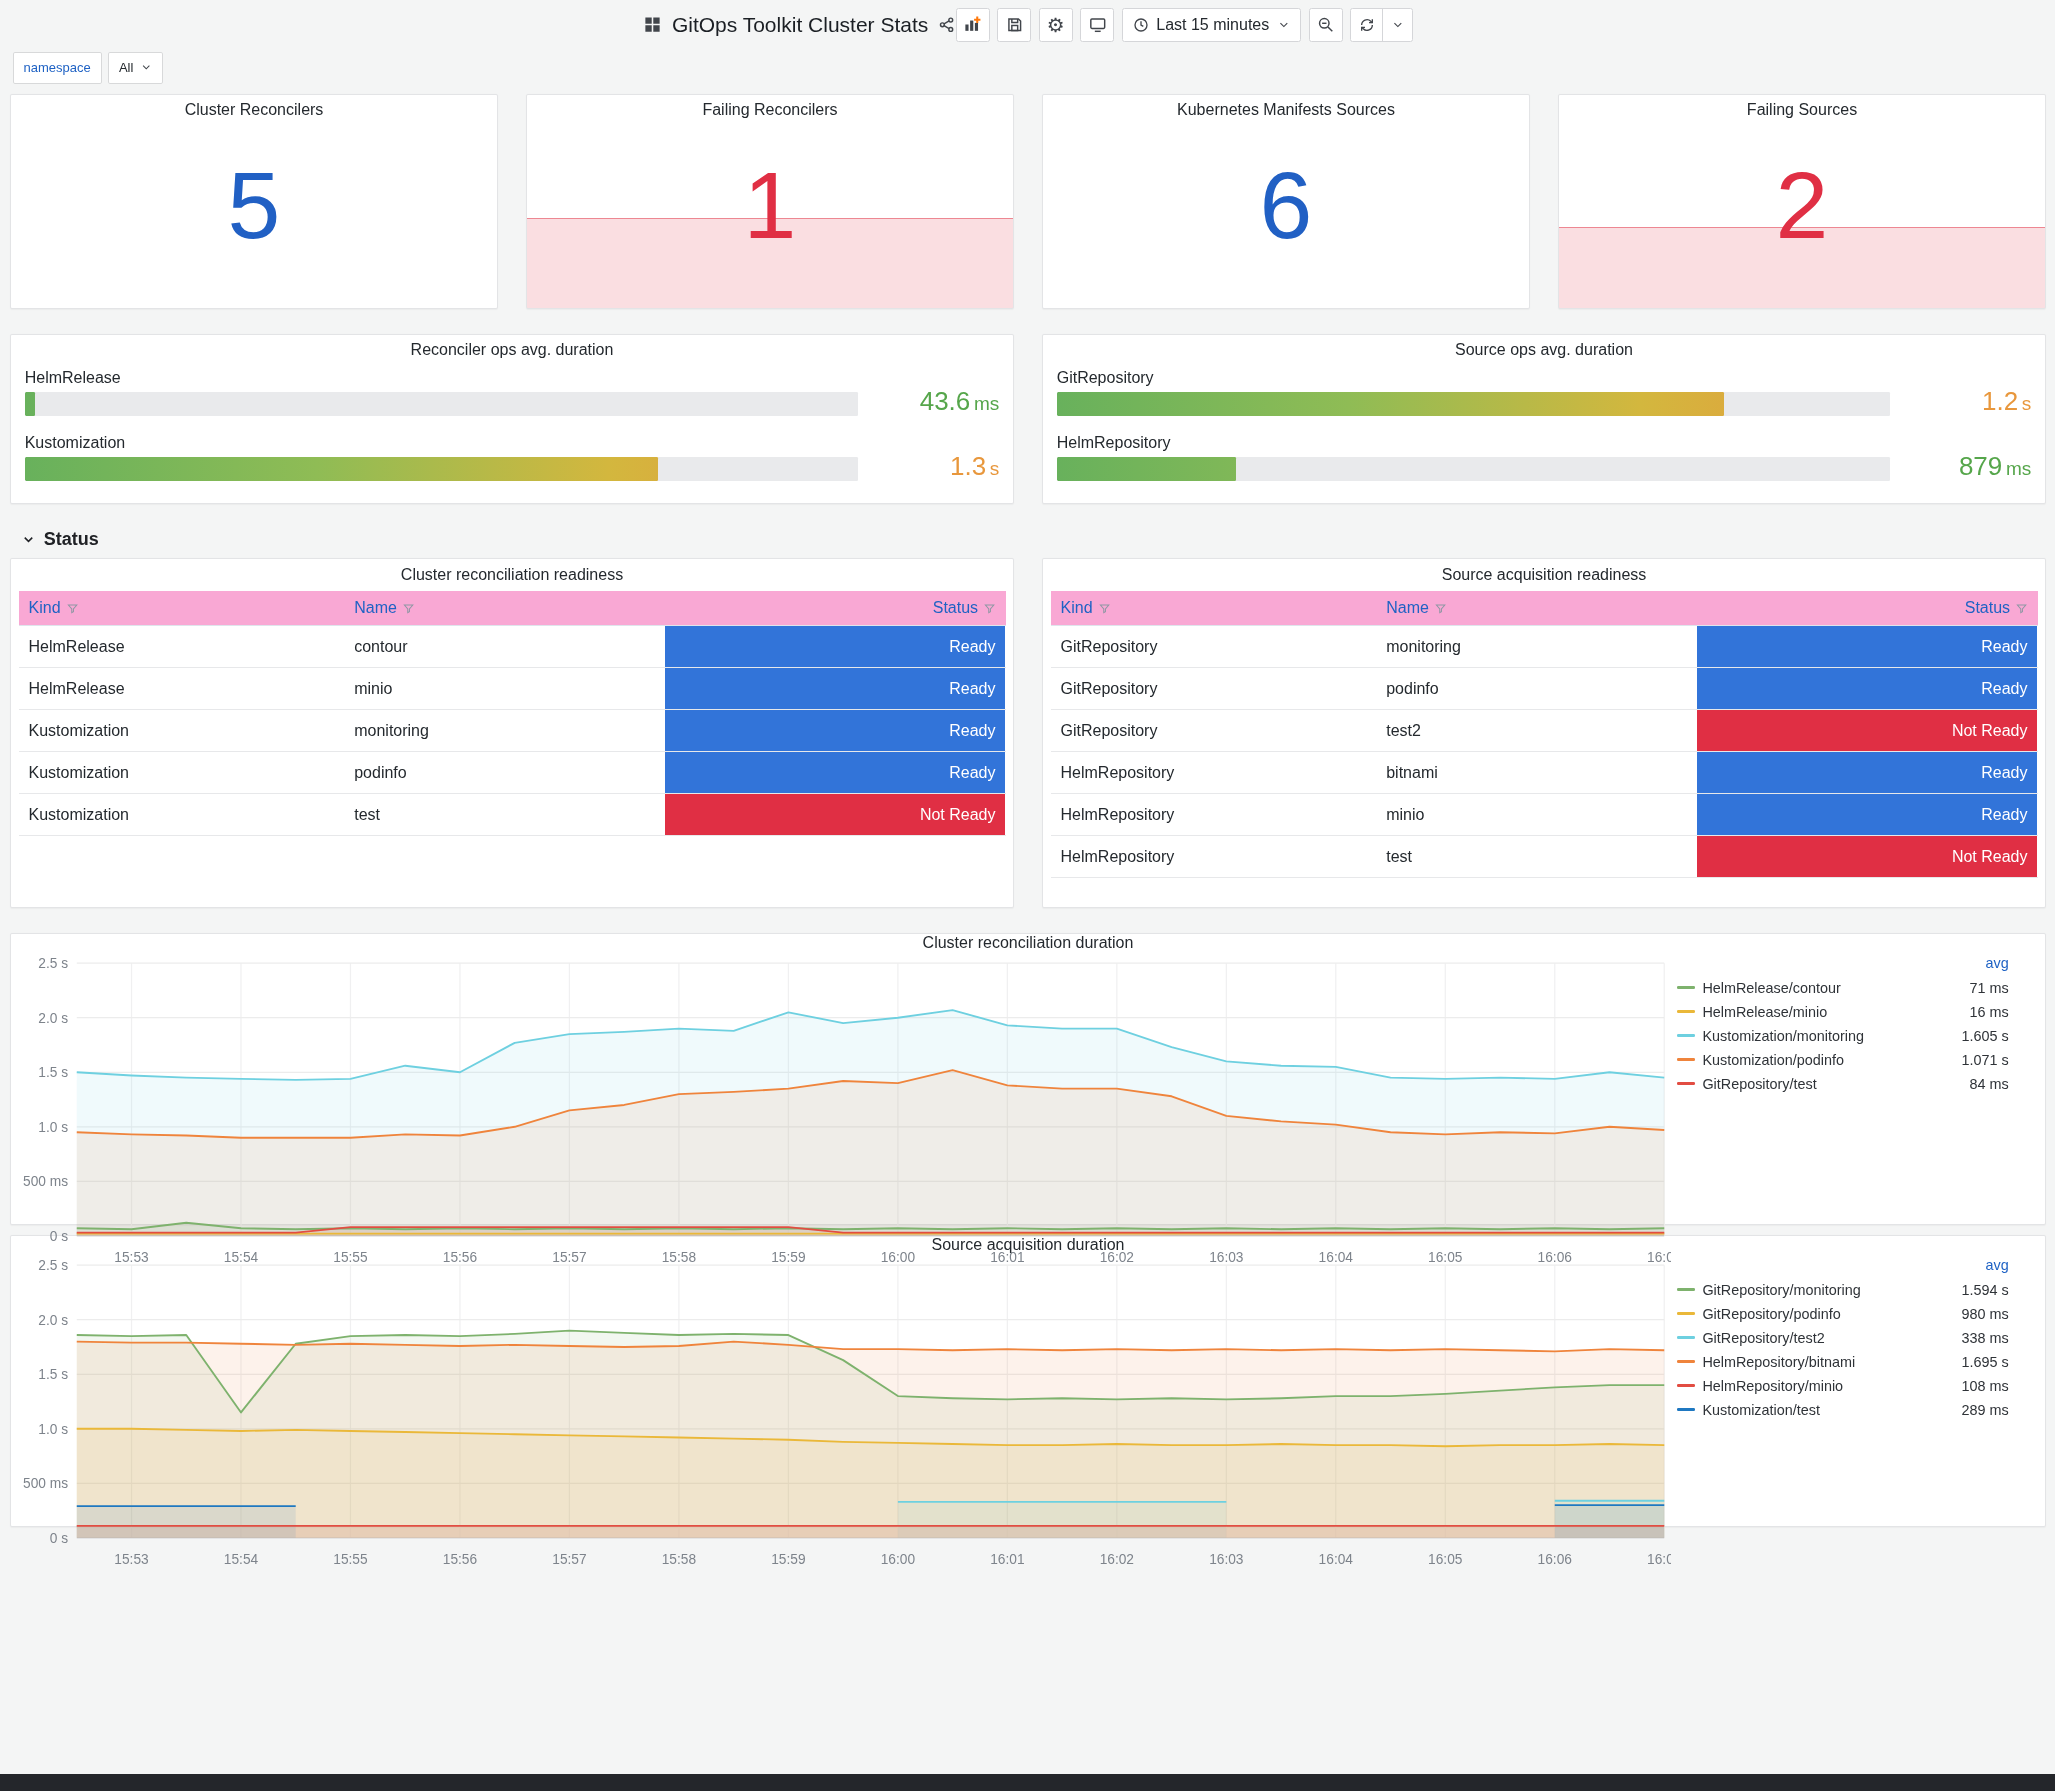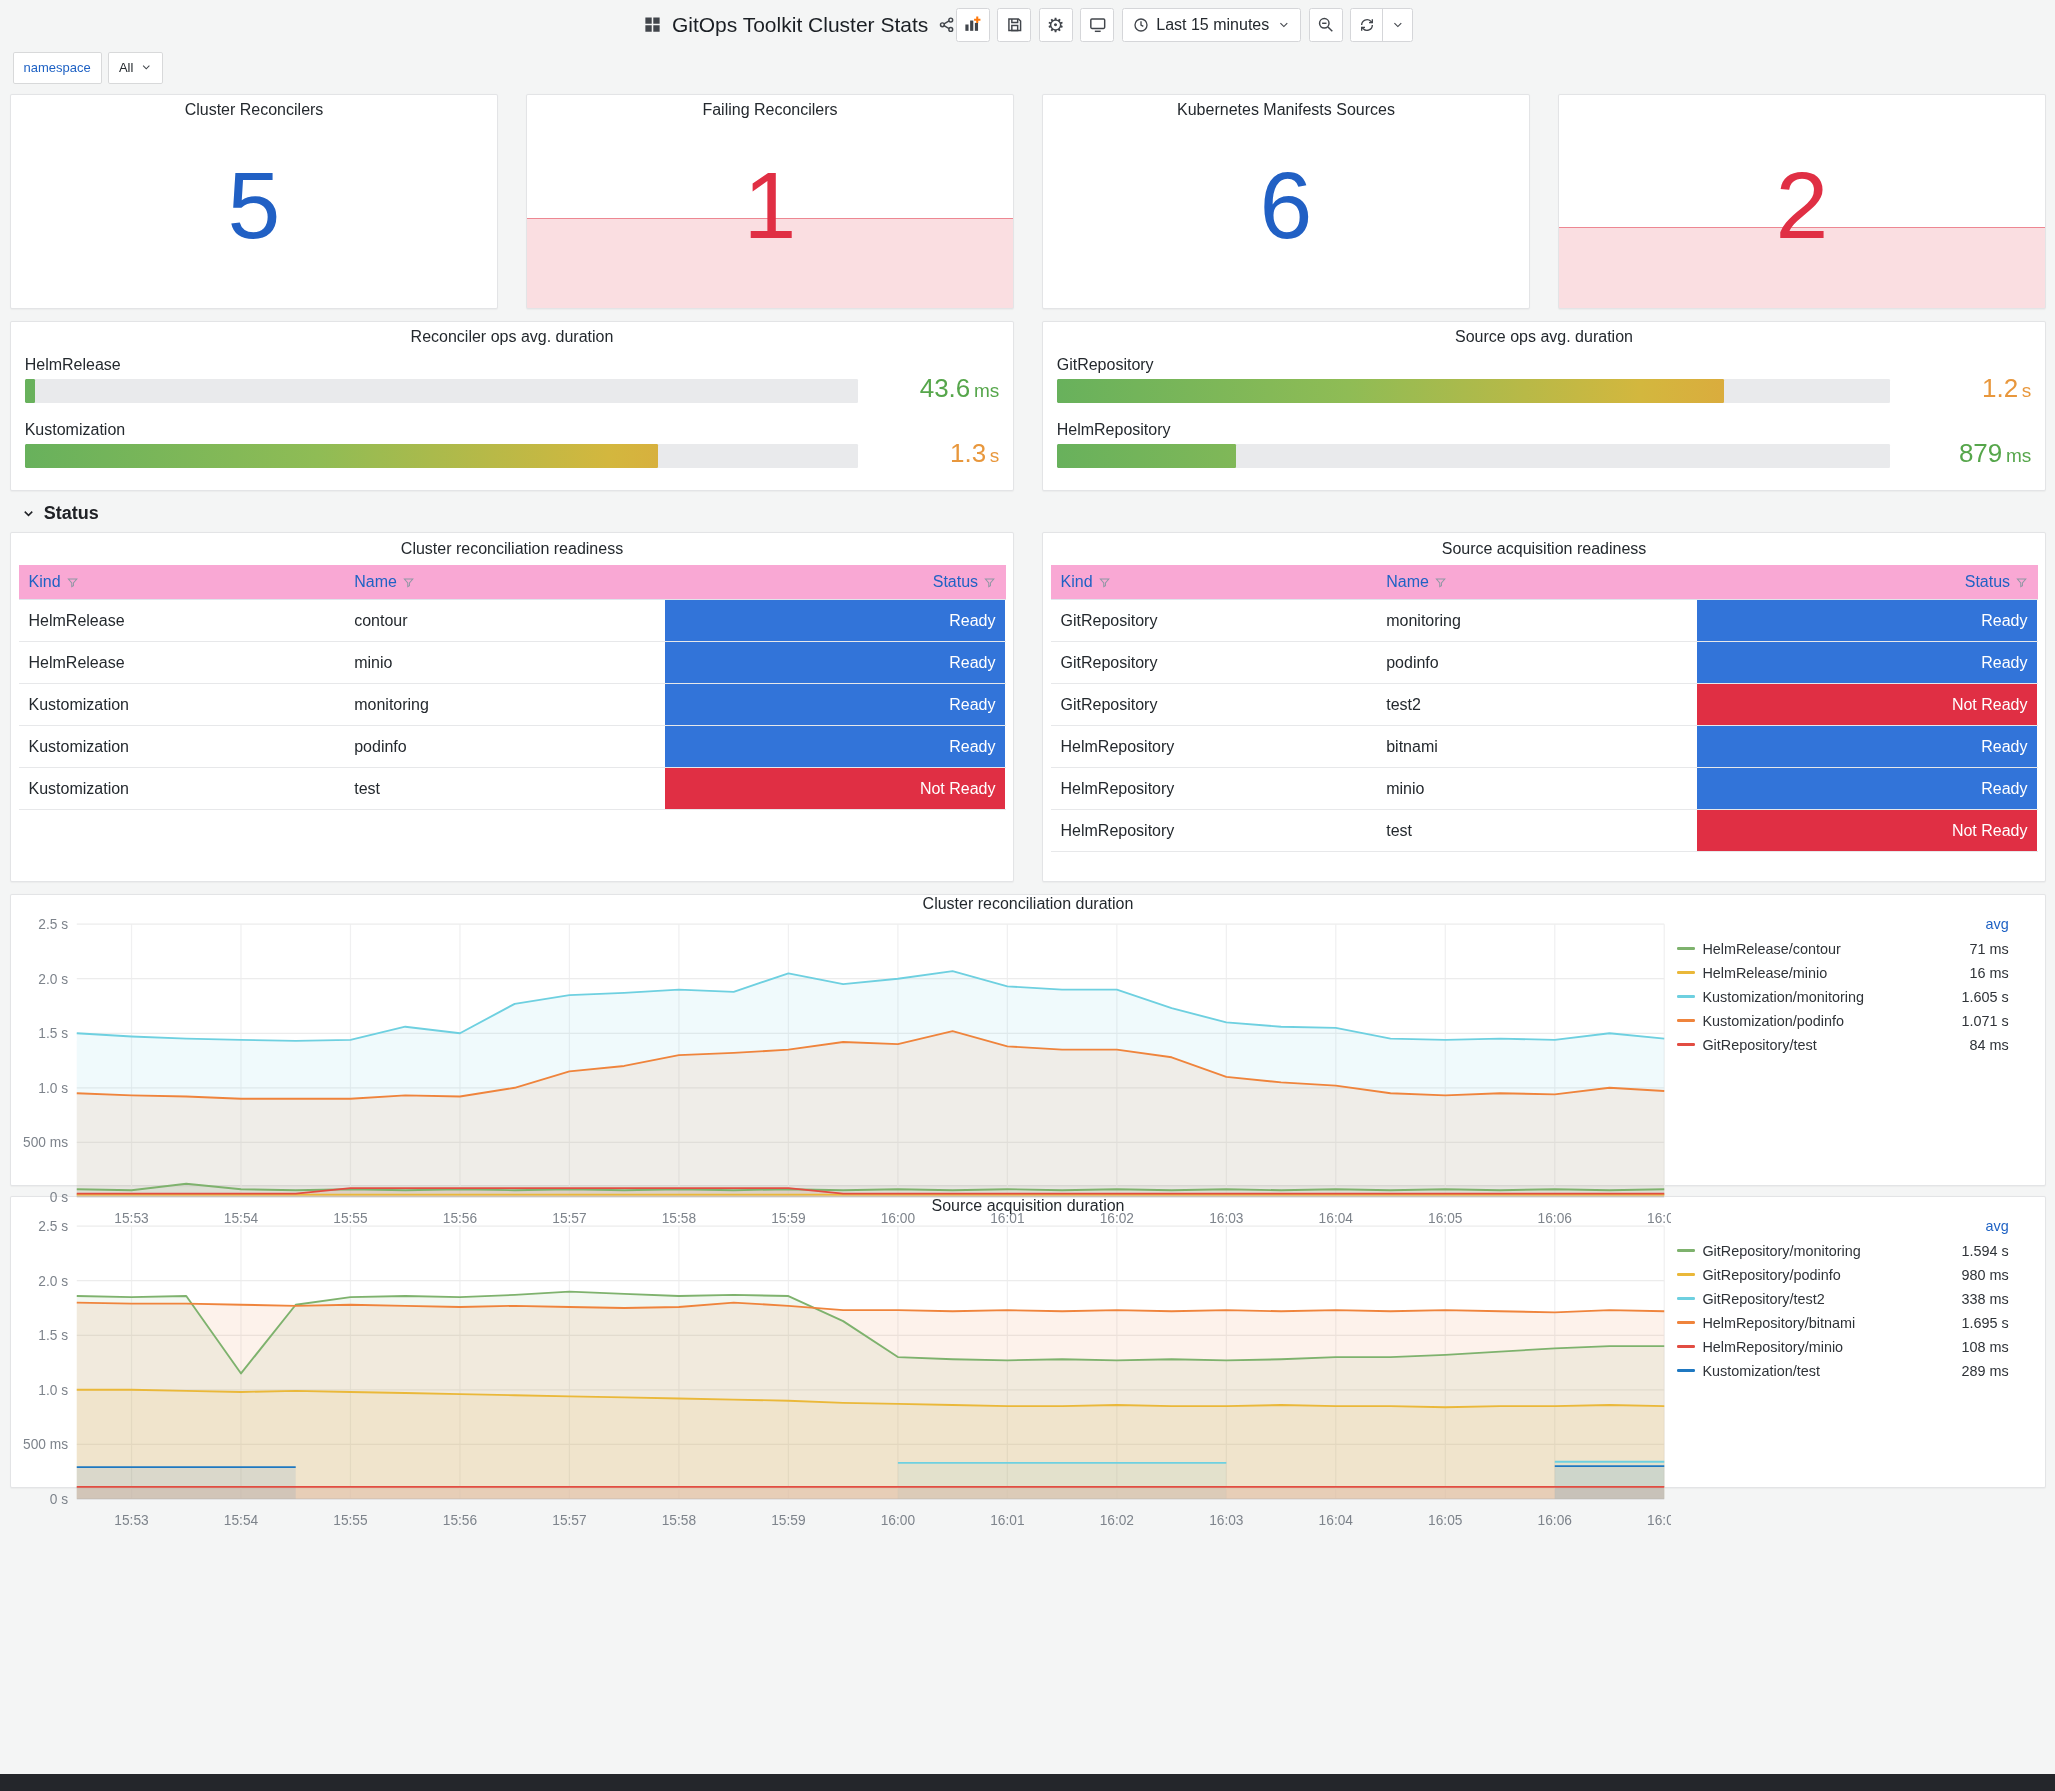--- a/index.html
+++ b/index.html
@@ -22,21 +22,21 @@
   svg.ic { display:block; }
 
   
   .filters { display:flex; gap:6.2px; margin:2.5px 12.5px 10px; }
   .chip { height:32px; background:#fff; border:0.6px solid #d8d9da; border-radius:1.9px; display:flex; align-items:center;
           gap:6.2px; padding:8px 10px; font-size:13px; }
   .chip.ns { color:#1f62c4; font-weight:500; }
 
   
   .content { margin:0 10px; }
-  .row { display:flex; gap:28px; margin-bottom:12px; }
+  .row { display:flex; gap:28px; margin-bottom:25px; }
   .panel { background:#fff; border:0.6px solid #e3e4e6; border-radius:1.9px; box-shadow:0 0.6px 1.2px rgba(0,0,0,0.04); }
   .panel-title { height:31px; display:flex; align-items:center; justify-content:center; font-size:16px;
                  font-weight:500; color:#24292e; }
 
   
   .stat-panel { flex:1; height:215px; position:relative; overflow:hidden; }
   .stat-area  { position:absolute; left:0; right:0; bottom:0; z-index:1; }
   .stat-value { position:absolute; top:52%; left:50%; transform:translate(-50%,-50%); font-size:95px;
                 font-weight:500; z-index:2; }
 
@@ -185,20 +185,21 @@
       <div class="panel-title">Failing Reconcilers</div>
       <div class="stat-area" style="height: 42%; background: rgba(224, 47, 68, 0.16); border-top: 1.2px solid rgba(224, 47, 68, 0.5);"></div>
       <div class="stat-value" style="color: rgb(224, 47, 68);">1</div>
     </div>
       <div class="panel stat-panel">
       <div class="panel-title">Kubernetes Manifests Sources</div>
       <div class="stat-area" style="height: 0%; background: transparent; border-top: none;"></div>
       <div class="stat-value" style="color: rgb(33, 96, 196);">6</div>
     </div>
       <div class="panel stat-panel">
+      <div class="panel-title">Failing Sources</div>
       <div class="stat-area" style="height: 38%; background: rgba(224, 47, 68, 0.16); border-top: 1.2px solid rgba(224, 47, 68, 0.5);"></div>
       <div class="stat-value" style="color: rgb(224, 47, 68);">2</div>
     </div>
     </div>
 
   <div class="row">
     <div class="panel gauge-panel">
       <div class="panel-title">Reconciler ops avg. duration</div>
       <div class="gauge-rows">
 

